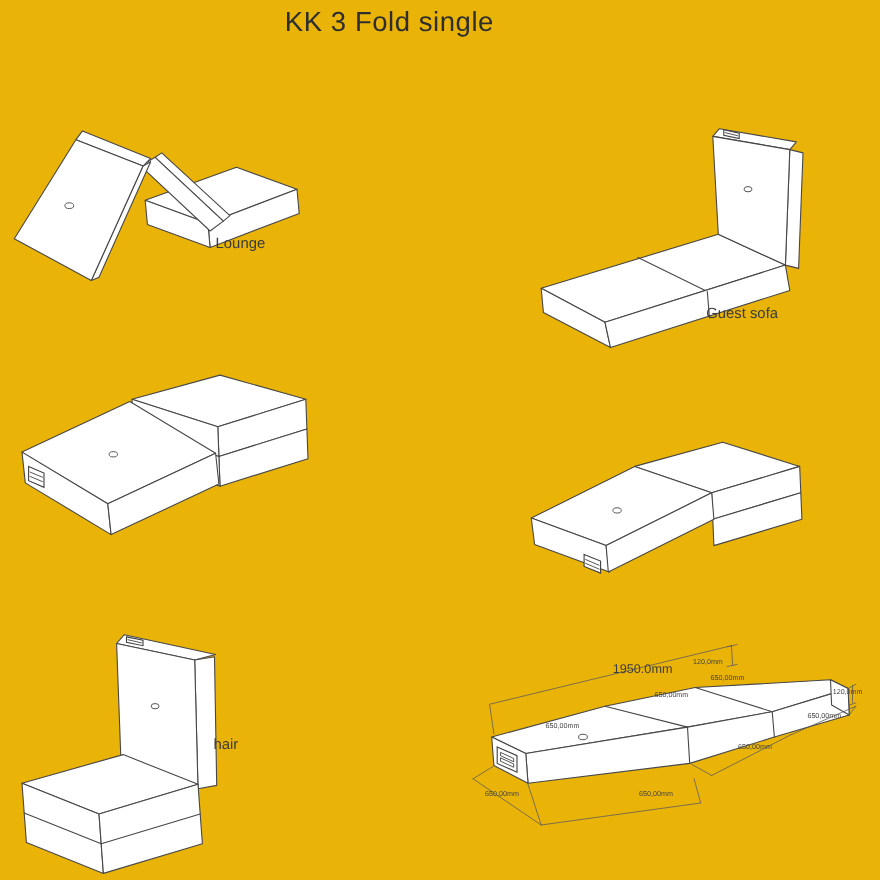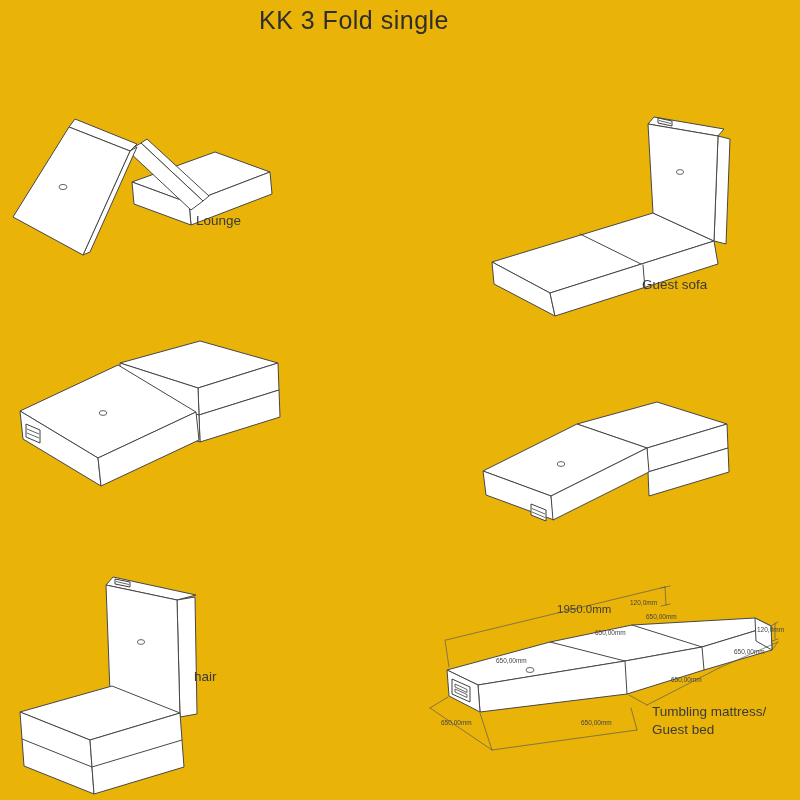--- a/index.html
+++ b/index.html
@@ -195,18 +195,14 @@
   <div class="lbl lbl-dim" style="left:630px;top:599px;">120,0mm</div>
   <div class="lbl lbl-dim" style="left:646px;top:613px;">650,00mm</div>
   <div class="lbl lbl-dim" style="left:595px;top:629px;">650,00mm</div>
   <div class="lbl lbl-dim" style="left:496px;top:657px;">650,00mm</div>
   <div class="lbl lbl-dim" style="left:757px;top:626px;">120,0mm</div>
   <div class="lbl lbl-dim" style="left:734px;top:648px;">650,00mm</div>
   <div class="lbl lbl-dim" style="left:671px;top:676px;">650,00mm</div>
   <div class="lbl lbl-dim" style="left:441px;top:719px;">650,00mm</div>
   <div class="lbl lbl-dim" style="left:581px;top:719px;">650,00mm</div>
 
-  <div class="lbl lbl-block" style="left:652px;top:703px;">
-    <div>Tumbling mattress/</div>
-    <div>Guest bed</div>
-  </div>
 
 </div>
 
 </body></html>

